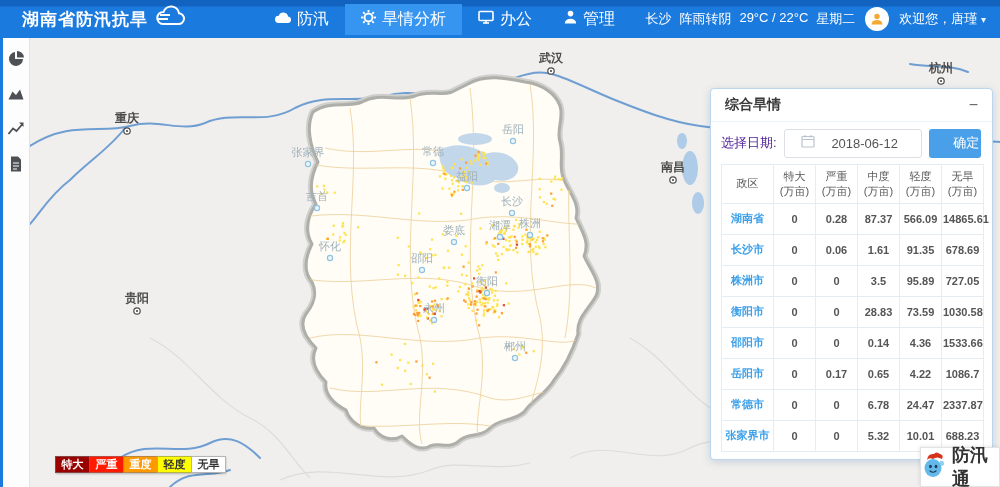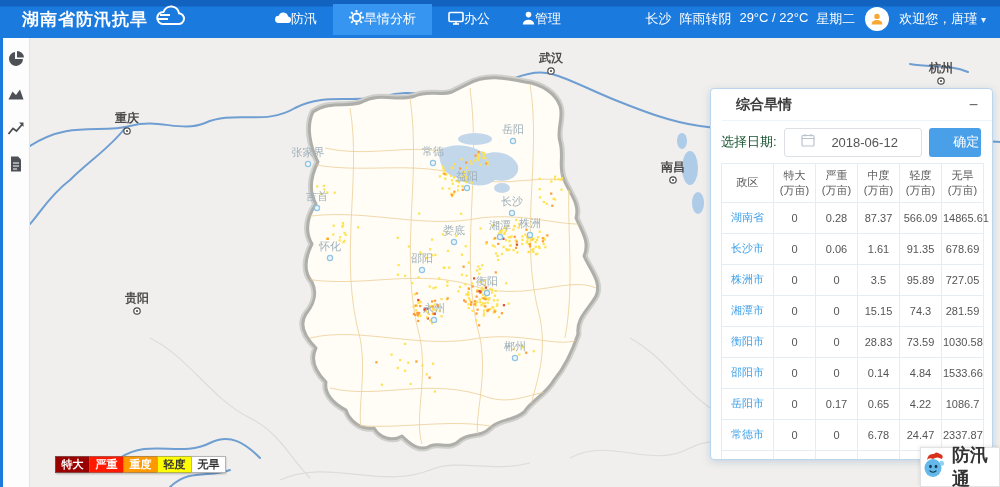--- a/index.html
+++ b/index.html
@@ -8,21 +8,21 @@
   .screen { position:relative; width:1000px; height:487px; background:#f0efed; overflow:hidden;
             box-shadow:0 0 0 1px #1c1c1c; }
 
   
   .topbar { position:absolute; left:0; top:0; width:100%; height:38px;
             background:linear-gradient(#1262bf 0px, #1262bf 6px, #1b7ade 7px, #1b7ade 100%);
             display:flex; align-items:center; color:#fff; z-index:30; }
   .logo { display:flex; align-items:center; gap:6px; margin-left:22px; font-size:17px;
           font-weight:bold; letter-spacing:1px; white-space:nowrap; }
   .nav { display:flex; align-items:stretch; height:31px; margin-left:70px; }
-  .nav-item { display:flex; align-items:center; gap:0; padding:0 16px; font-size:13px;
+  .nav-item { display:flex; align-items:center; gap:6px; padding:0 16px; font-size:16px;
               cursor:pointer; white-space:nowrap; }
   .nav-item.active { background:#3595f0; }
   .top-right { margin-left:auto; display:flex; align-items:center; gap:10px; margin-right:14px;
                font-size:13px; white-space:nowrap; }
   .weather { display:flex; gap:8px; }
   .avatar { width:24px; height:24px; border-radius:50%; background:#fff; display:flex;
             align-items:center; justify-content:center; }
   .caret { font-size:10px; opacity:.9; }
 
   
@@ -37,35 +37,35 @@
                font-size:15px; font-weight:bold; color:#4d4d4d; line-height:1.7; z-index:5; }
   .legend { position:absolute; left:26px; top:418px; display:flex; z-index:5;
             box-shadow:0 1px 2px rgba(0,0,0,.25); }
   .legend-item { width:35px; height:17px; display:flex; align-items:center; justify-content:center;
                  font-size:11px; font-weight:bold; border:1px solid rgba(120,120,120,.55); margin-left:-1px; }
 
   
   .panel { position:absolute; left:710px; top:88px; width:283px; height:372px; background:#fff;
            border:1px solid #bcd6ee; border-radius:4px; box-shadow:0 2px 8px rgba(20,80,150,.18);
            z-index:25; overflow:hidden; }
-  .panel-hd { height:32px; display:flex; align-items:center; justify-content:space-between;
-              padding:9px 14px; border-bottom:1px solid #edf3fa;margin-left:11px; }
+  .panel-hd { height:19px; display:flex; align-items:center; justify-content:space-between;
+              padding:16px 14px; border-bottom:1px solid #edf3fa; }
   .panel-hd .t { font-size:14px; font-weight:bold; color:#3a3a3a; }
   .min-btn { color:#666; font-size:16px; cursor:pointer; line-height:1; }
   .date-row { height:42px; display:flex; align-items:center; padding:0 10px; gap:7px; }
-  .date-label { font-size:13px; color:#14532d; white-space:nowrap; }
+  .date-label { font-size:13px; color:#4c1d95; white-space:nowrap; }
   .date-input { width:138px; height:29px; border:1px solid #dcdfe3; border-radius:3px; background:#fff;
                 display:flex; align-items:center; padding:0 16px; gap:10px; cursor:pointer; }
   .date-input .val { flex:1; text-align:center; font-size:13px; color:#555; }
   .ok-btn { width:52px; height:29px; background:#4aa0e8; color:#fff; border:none; border-radius:3px;
             font-size:13px; cursor:pointer;padding-left:23px; }
   table.drought { width:263px; margin:0 10px; border-collapse:collapse; table-layout:fixed; }
   .drought th, .drought td { border:1px solid #e4ecf4; text-align:center; font-weight:normal; }
   .drought th { font-size:11px; color:#5a5a5a; padding:4px 1px; line-height:1.35; height:34px; }
-  .drought td { font-size:11px; color:#555; height:31px; padding:0 1px; }
+  .drought td { font-size:11px; color:#555; height:31px; padding:0 1px;font-weight:bold; }
   .drought td.region { color:#3da0e8; cursor:pointer; }
   .drought col.c0 { width:52px; }
 
   
   .fxt { position:absolute; right:0; bottom:0; width:80px; height:40px; background:#fff;
          border:1px solid #e2e2e2; display:flex; align-items:center; justify-content:center;
          gap:5px; z-index:40; box-shadow:-1px -1px 3px rgba(0,0,0,.08); }
   .fxt .lbl { font-size:18px; color:#333; font-weight:bold; }
 </style>
 </head>
@@ -796,41 +796,33 @@
           </tr>
           <tr>
             <td class="region">株洲市</td>
             <td>0</td>
             <td>0</td>
             <td>3.5</td>
             <td>95.89</td>
             <td>727.05</td>
           </tr>
           <tr>
-            <td class="region">湘潭市</td>
-            <td>0</td>
-            <td>0</td>
-            <td>15.15</td>
-            <td>74.3</td>
-            <td>281.59</td>
-          </tr>
-          <tr>
             <td class="region">衡阳市</td>
             <td>0</td>
             <td>0</td>
             <td>28.83</td>
             <td>73.59</td>
             <td>1030.58</td>
           </tr>
           <tr>
             <td class="region">邵阳市</td>
             <td>0</td>
             <td>0</td>
             <td>0.14</td>
-            <td>4.84</td>
+            <td>4.36</td>
             <td>1533.66</td>
           </tr>
           <tr>
             <td class="region">岳阳市</td>
             <td>0</td>
             <td>0.17</td>
             <td>0.65</td>
             <td>4.22</td>
             <td>1086.7</td>
           </tr>

